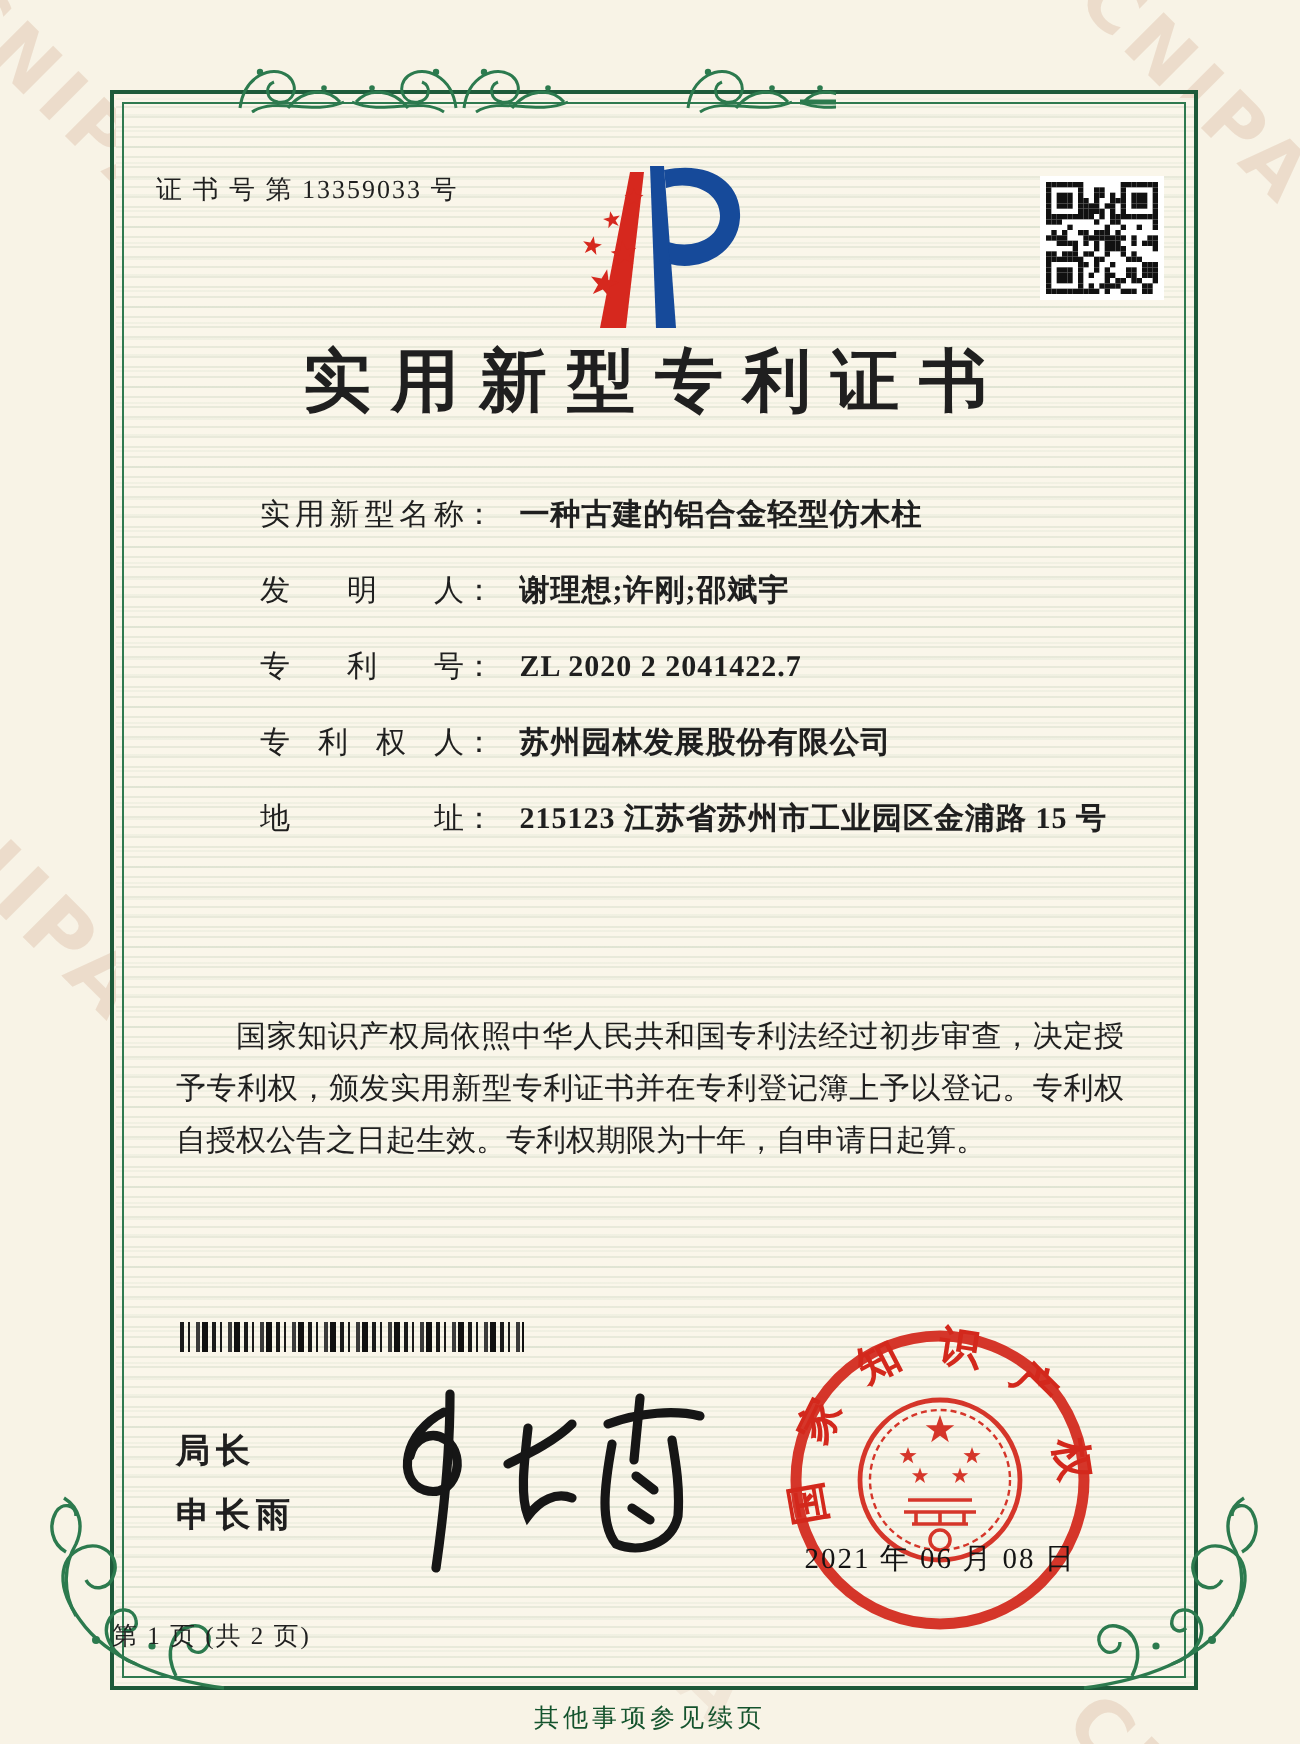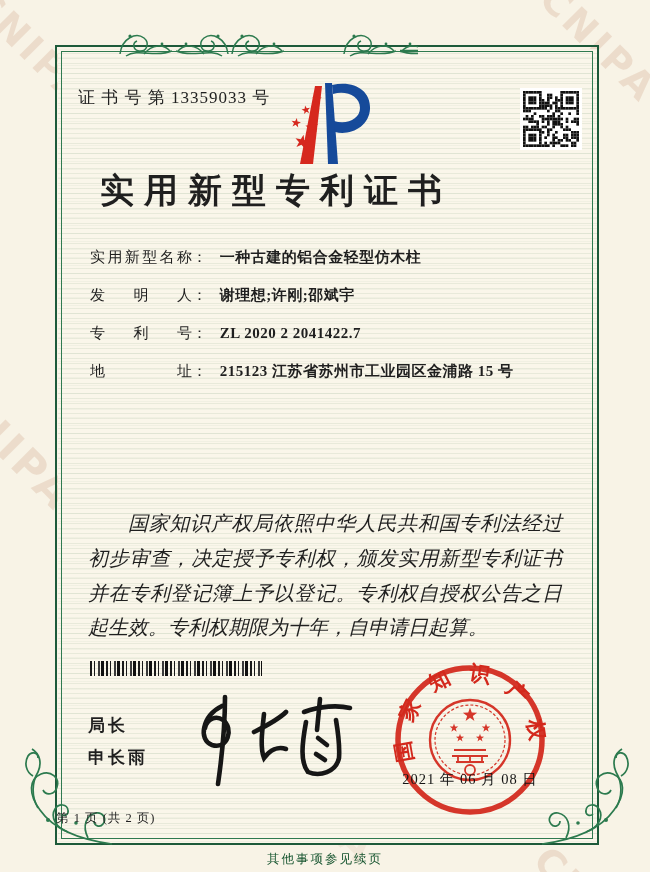--- a/index.html
+++ b/index.html
@@ -28,41 +28,41 @@
     background-color:#faf6ea;
     background-image:
       repeating-linear-gradient(0deg, rgba(110,150,110,.13) 0 1px, transparent 1px 5px),
       repeating-linear-gradient(0deg, transparent 0 2px, rgba(160,190,160,.10) 2px 3px, transparent 3px 8px);
   }
 
   
   .frame-outer { left:55px; top:45px; width:544px; height:800px; border:2px solid #1d5a3a; }
   .frame-inner { left:61px; top:51px; width:532px; height:788px; border:1px solid #2f7a50; }
 
-  .cert-no { left:78px; top:86px; font-size:17px; letter-spacing:1px; }
+  .cert-no { left:78px; top:86px; font-size:13px; letter-spacing:1px; }
 
   .title {
-    left:56px; width:543px; top:168px; 
-    font-size:34px; font-weight:bold; letter-spacing:10px; white-space:nowrap;padding-left:44px;
+    left:56px; width:543px; top:168px; text-align:center;
+    font-size:34px; font-weight:bold; letter-spacing:10px; white-space:nowrap;
   }
 
   .fields { left:90px; top:248px; width:475px; font-size:15px; }
   .frow { position:relative; height:38px; }
   .flabel {
     display:inline-block; width:102px; vertical-align:top;
-    text-align:justify; text-align-last:justify;
+    text-align:justify; text-align-last:justify;margin-left:40px;
   }
   .fcolon { display:inline-block; }
   .fvalue { display:inline-block; padding-left:9px; letter-spacing:.5px;font-weight:bold; }
   .pair2 { position:absolute; left:278px; top:0; white-space:nowrap; }
   .pair2 .flabel { width:96px; }
 
   .body-paras {
     left:88px; top:506px; width:474px;
-    font-size:20px; line-height:1.74; text-align:justify;font-style:italic;
+    font-size:15px; line-height:1.74; text-align:justify;
   }
   .body-paras p { text-indent:2em; }
 
   .barcode {
     left:90px; top:661px; width:172px; height:15px;
     background:repeating-linear-gradient(90deg,
       #1a1a1a 0 2px, transparent 2px 4px,
       #1a1a1a 4px 5px, transparent 5px 8px,
       #3a3a3a 8px 10px, transparent 10px 11px,
       #101010 11px 14px, transparent 14px 16px);
@@ -400,20 +400,24 @@
   </div>
   <div class="frow">
     <span class="flabel">发明人</span><span class="fcolon">：</span>
     <span class="fvalue">谢理想;许刚;邵斌宇</span>
   </div>
   <div class="frow">
     <span class="flabel">专利号</span><span class="fcolon">：</span>
     <span class="fvalue">ZL 2020 2 2041422.7</span>
   </div>
   <div class="frow">
+    <span class="flabel">专利权人</span><span class="fcolon">：</span>
+    <span class="fvalue">苏州园林发展股份有限公司</span>
+  </div>
+  <div class="frow">
     <span class="flabel">地址</span><span class="fcolon">：</span>
     <span class="fvalue">215123 江苏省苏州市工业园区金浦路 15 号</span>
   </div>
 </div>
 
 <div class="abs body-paras">
   <p>国家知识产权局依照中华人民共和国专利法经过初步审查，决定授予专利权，颁发实用新型专利证书并在专利登记簿上予以登记。专利权自授权公告之日起生效。专利权期限为十年，自申请日起算。</p>
 </div>
 
 <div class="abs barcode"></div>

